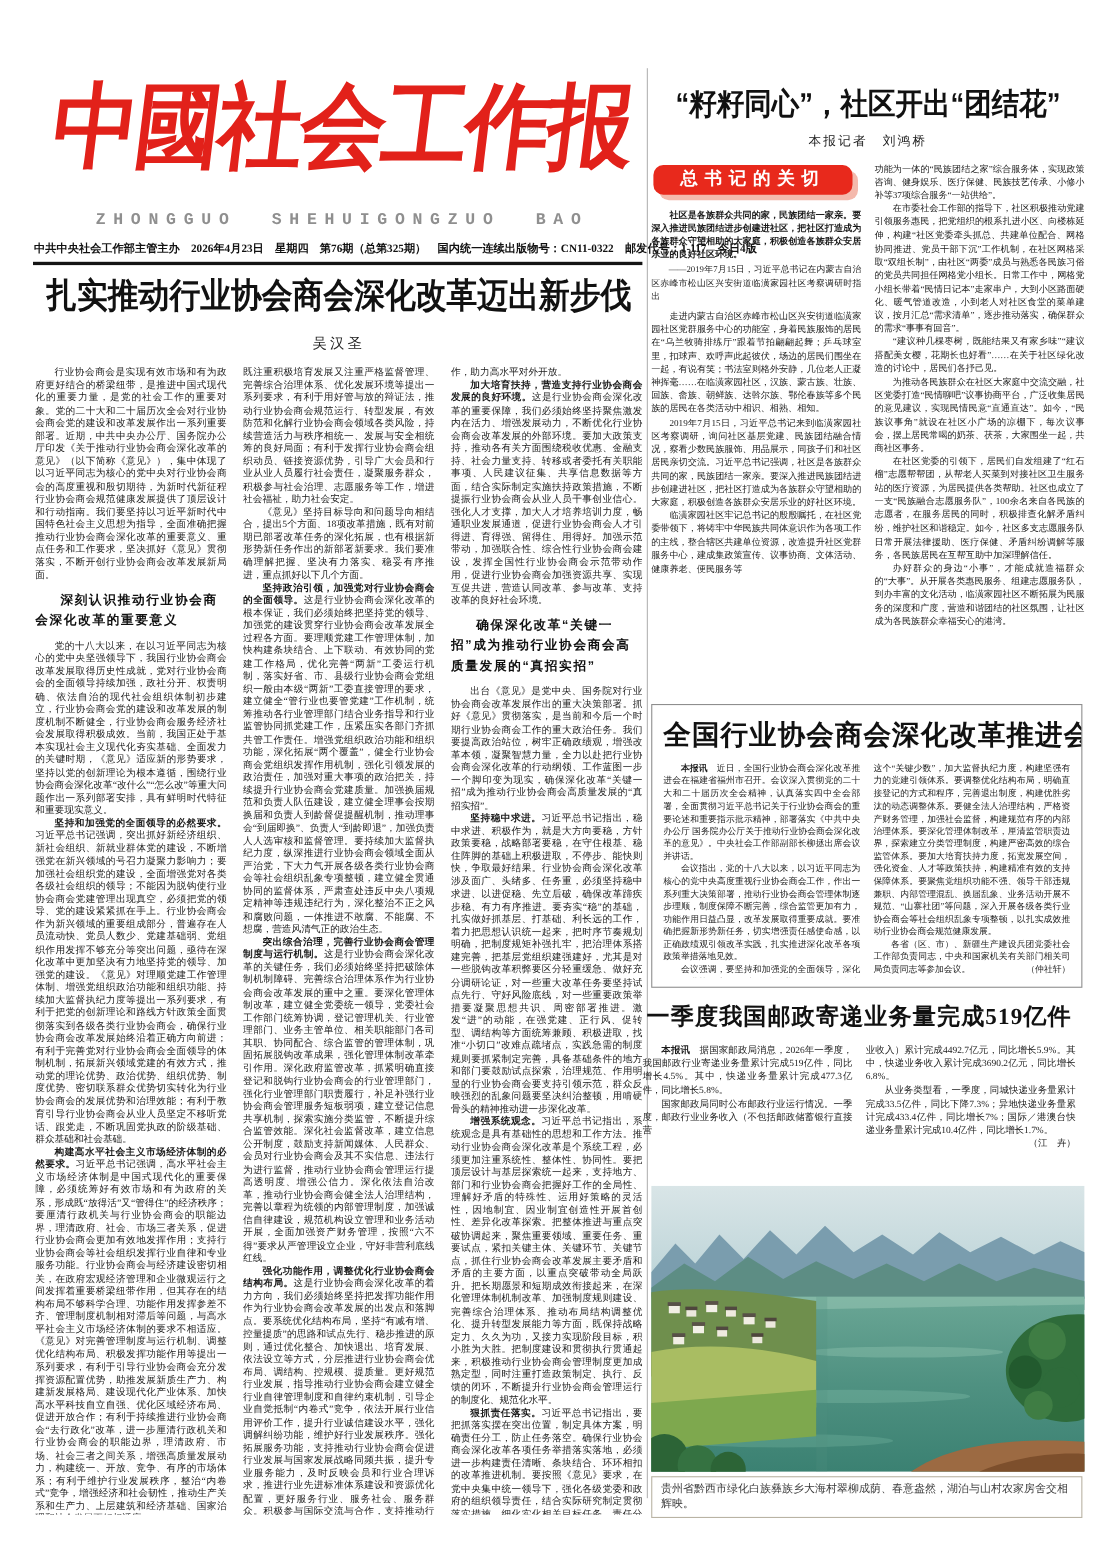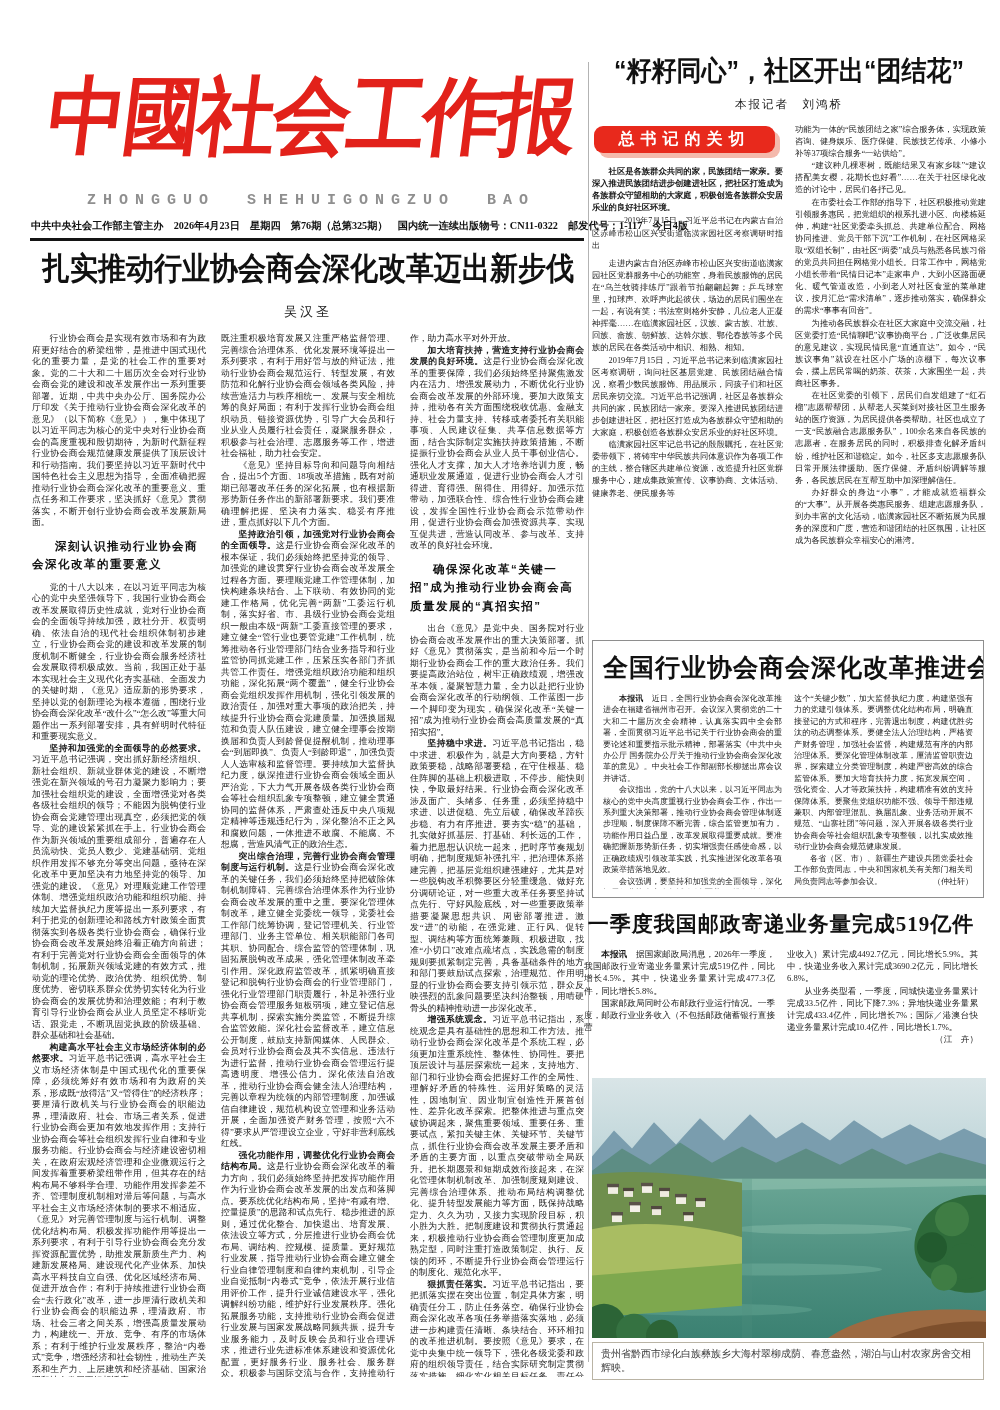--- a/index.html
+++ b/index.html
@@ -41,21 +41,21 @@
   p.cont{ text-indent:0 !important; }
   p b{ font-family:"Liberation Sans","DejaVu Sans",sans-serif; }
   .subhead{
     font-family:"Liberation Sans","DejaVu Sans",sans-serif; font-weight:bold;
     font-size:11.5px; line-height:1.62; letter-spacing:1.5px; text-indent:2em;
     margin:8px 0; color:#111; text-align:left;
   }
   .sign{ float:right; }
 
   
-  .focus{ position:absolute; left:592px; top:48px; width:394px; height:572px; overflow:hidden; }
+  .focus{ position:absolute; left:592px; top:72px; width:394px; height:572px; overflow:hidden; }
   .focus-headline{
     margin:6px 0 4px; font-family:"Liberation Sans","DejaVu Sans",sans-serif;
     font-size:25px; font-weight:bold; text-align:center; color:#111; white-space:nowrap;
     transform:scaleY(1.1);
   }
   .focus-byline{ text-align:center; font-size:11.5px; margin:10px 0 12px; letter-spacing:2px; }
   .focus-cols{ display:flex; gap:12px; }
   .fcol{ width:191px; font-size:8.3px; line-height:12.1px; height:475px; overflow:hidden; }
   .badge{
     background:#e8291c; color:#fff; border-radius:9px; text-align:center;
@@ -145,22 +145,22 @@
         <div>
             <p class="quote">社区是各族群众共同的家，民族团结一家亲。要深入推进民族团结进步创建进社区，把社区打造成为各族群众守望相助的大家庭，积极创造各族群众安居乐业的良好社区环境。</p>
             <p class="attrib">——2019年7月15日，习近平总书记在内蒙古自治区赤峰市松山区兴安街道临潢家园社区考察调研时指出</p>
             <p>走进内蒙古自治区赤峰市松山区兴安街道临潢家园社区党群服务中心的功能室，身着民族服饰的居民在“乌兰牧骑排练厅”跟着节拍翩翩起舞；乒乓球室里，扣球声、欢呼声此起彼伏，场边的居民们围坐在一起，有说有笑；书法室则格外安静，几位老人正凝神挥毫……在临潢家园社区，汉族、蒙古族、壮族、回族、畲族、朝鲜族、达斡尔族、鄂伦春族等多个民族的居民在各类活动中相识、相熟、相知。</p>
             <p>2019年7月15日，习近平总书记来到临潢家园社区考察调研，询问社区基层党建、民族团结融合情况，察看少数民族服饰、用品展示，同孩子们和社区居民亲切交流。习近平总书记强调，社区是各族群众共同的家，民族团结一家亲。要深入推进民族团结进步创建进社区，把社区打造成为各族群众守望相助的大家庭，积极创造各族群众安居乐业的好社区环境。</p>
             <p>临潢家园社区牢记总书记的殷殷嘱托，在社区党委带领下，将铸牢中华民族共同体意识作为各项工作的主线，整合辖区共建单位资源，改造提升社区党群服务中心，建成集政策宣传、议事协商、文体活动、健康养老、便民服务等</p>
           </div>
       </div>
       <div class="fcol">
           <p class="cont">功能为一体的“民族团结之家”综合服务体，实现政策咨询、健身娱乐、医疗保健、民族技艺传承、小修小补等37项综合服务“一站供给”。</p>
+          <p>在市委社会工作部的指导下，社区积极推动党建引领服务惠民，把党组织的根系扎进小区、向楼栋延伸，构建“社区党委牵头抓总、共建单位配合、网格协同推进、党员干部下沉”工作机制，在社区网格采取“双组长制”，由社区“两委”成员与熟悉各民族习俗的党员共同担任网格党小组长。日常工作中，网格党小组长带着“民情日记本”走家串户，大到小区路面硬化、暖气管道改造，小到老人对社区食堂的菜单建议，按月汇总“需求清单”，逐步推动落实，确保群众的需求“事事有回音”。</p>
           <p>“建议种几棵枣树，既能结果又有家乡味”“建议搭配美女樱，花期长也好看”……在关于社区绿化改造的讨论中，居民们各抒己见。</p>
-          <p>在市委社会工作部的指导下，社区积极推动党建引领服务惠民，把党组织的根系扎进小区、向楼栋延伸，构建“社区党委牵头抓总、共建单位配合、网格协同推进、党员干部下沉”工作机制，在社区网格采取“双组长制”，由社区“两委”成员与熟悉各民族习俗的党员共同担任网格党小组长。日常工作中，网格党小组长带着“民情日记本”走家串户，大到小区路面硬化、暖气管道改造，小到老人对社区食堂的菜单建议，按月汇总“需求清单”，逐步推动落实，确保群众的需求“事事有回音”。</p>
           <p>为推动各民族群众在社区大家庭中交流交融，社区党委打造“民情聊吧”议事协商平台，广泛收集居民的意见建议，实现民情民意“直通直达”。如今，“民族议事角”就设在社区小广场的凉棚下，每次议事会，摆上居民常喝的奶茶、茯茶，大家围坐一起，共商社区事务。</p>
           <p>在社区党委的引领下，居民们自发组建了“红石榴”志愿帮帮团，从帮老人买菜到对接社区卫生服务站的医疗资源，为居民提供各类帮助。社区也成立了一支“民族融合志愿服务队”，100余名来自各民族的志愿者，在服务居民的同时，积极排查化解矛盾纠纷，维护社区和谐稳定。如今，社区多支志愿服务队日常开展法律援助、医疗保健、矛盾纠纷调解等服务，各民族居民在互帮互助中加深理解信任。</p>
           <p>办好群众的身边“小事”，才能成就造福群众的“大事”。从开展各类惠民服务、组建志愿服务队，到办丰富的文化活动，临潢家园社区不断拓展为民服务的深度和广度，营造和谐团结的社区氛围，让社区成为各民族群众幸福安心的港湾。</p>
         </div>
     </div>
   </section>
 
   <section class="meeting-box">
     <h2 class="serif-headline">全国行业协会商会深化改革推进会召开</h2>
     <div class="box-cols">

